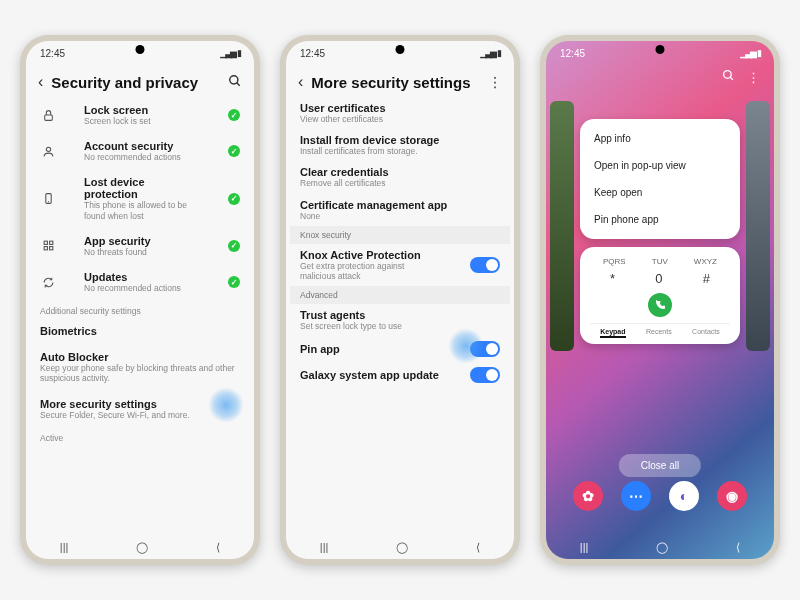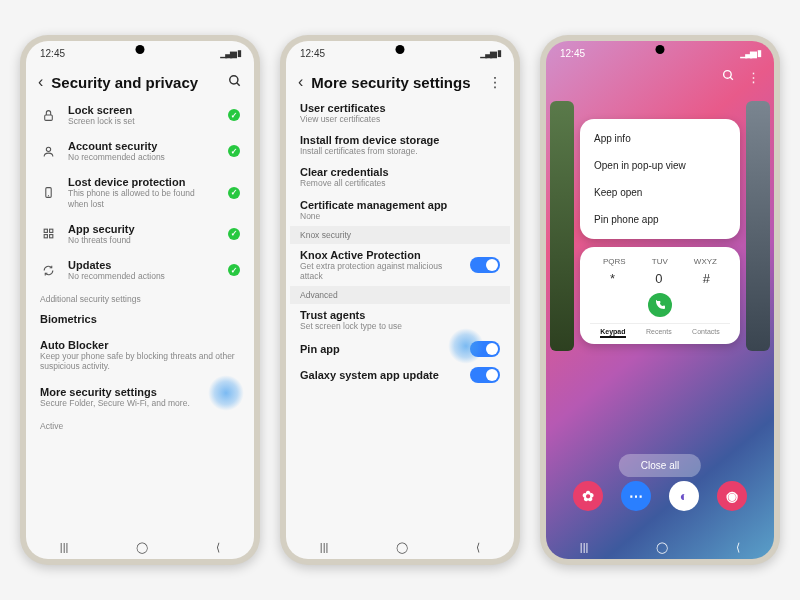--- a/index.html
+++ b/index.html
@@ -67,21 +67,21 @@
     flex-shrink: 0;
   }
   .back-icon { font-size: 16px; color: #333; cursor: pointer; }
   .title { font-size: 15px; font-weight: 700; color: #111; flex: 1; }
   .search-icon, .more-icon { font-size: 14px; color: #333; cursor: pointer; }
   .content { flex: 1; overflow: hidden; padding: 0 4px; }
   .item {
     display: flex;
     align-items: center;
     padding: 7px 10px;
-    gap: 12px;
+    gap: 28px;
     position: relative;
     justify-content: space-between;
   }
   .item.compact { padding: 5px 10px; }
   .item-icon {
     width: 16px;
     height: 16px;
     display: flex;
     align-items: center;
     justify-content: center;
@@ -347,21 +347,21 @@
     </div>
     <div class="header">
       <span class="back-icon">‹</span>
       <span class="title">More security settings</span>
       <span class="more-icon">⋮</span>
     </div>
     <div class="content">
       <div class="item compact">
         <div class="item-text">
             <div class="item-title">User certificates</div>
-            <div class="item-sub">View user certificates</div>
+            <div class="item-sub">View other certificates</div>
           </div>
       </div>
       <div class="item compact">
         <div class="item-text">
             <div class="item-title">Install from device storage</div>
             <div class="item-sub">Install certificates from storage.</div>
           </div>
       </div>
       <div class="item compact">
         <div class="item-text">

